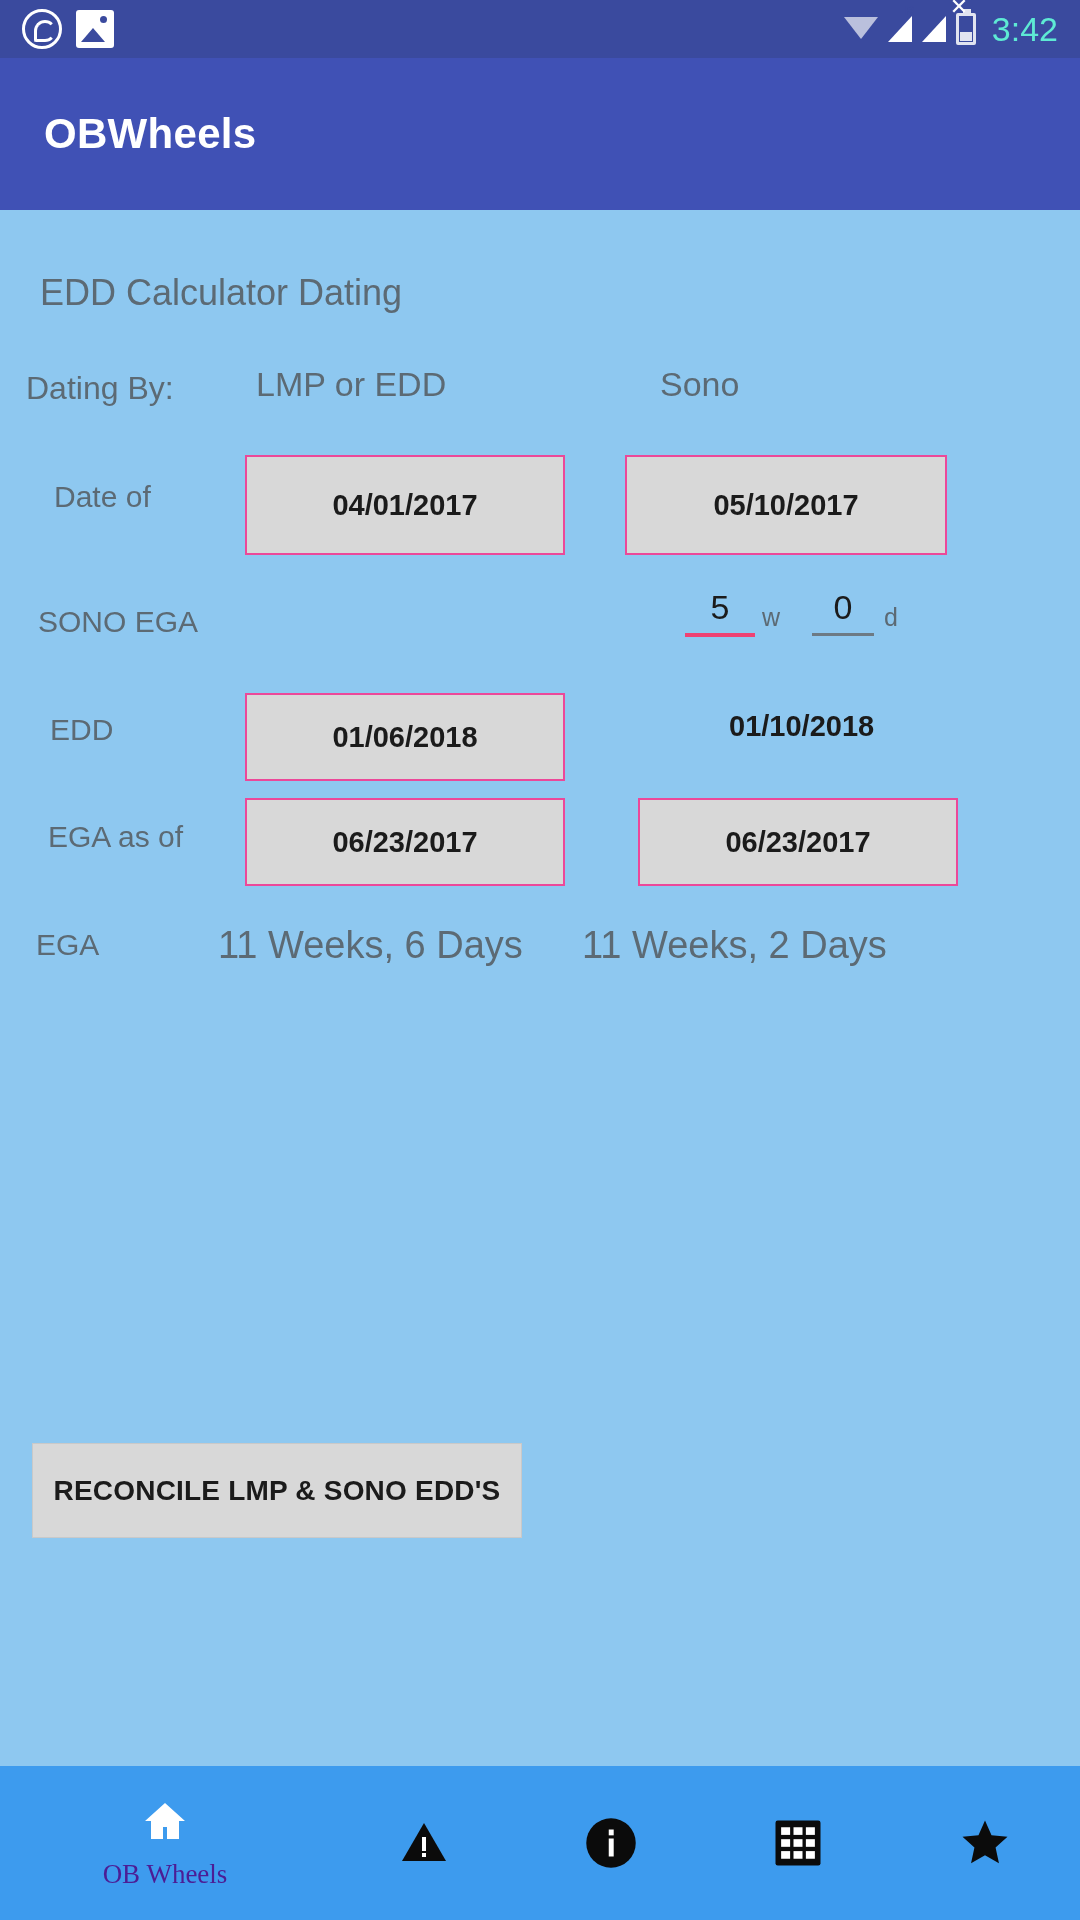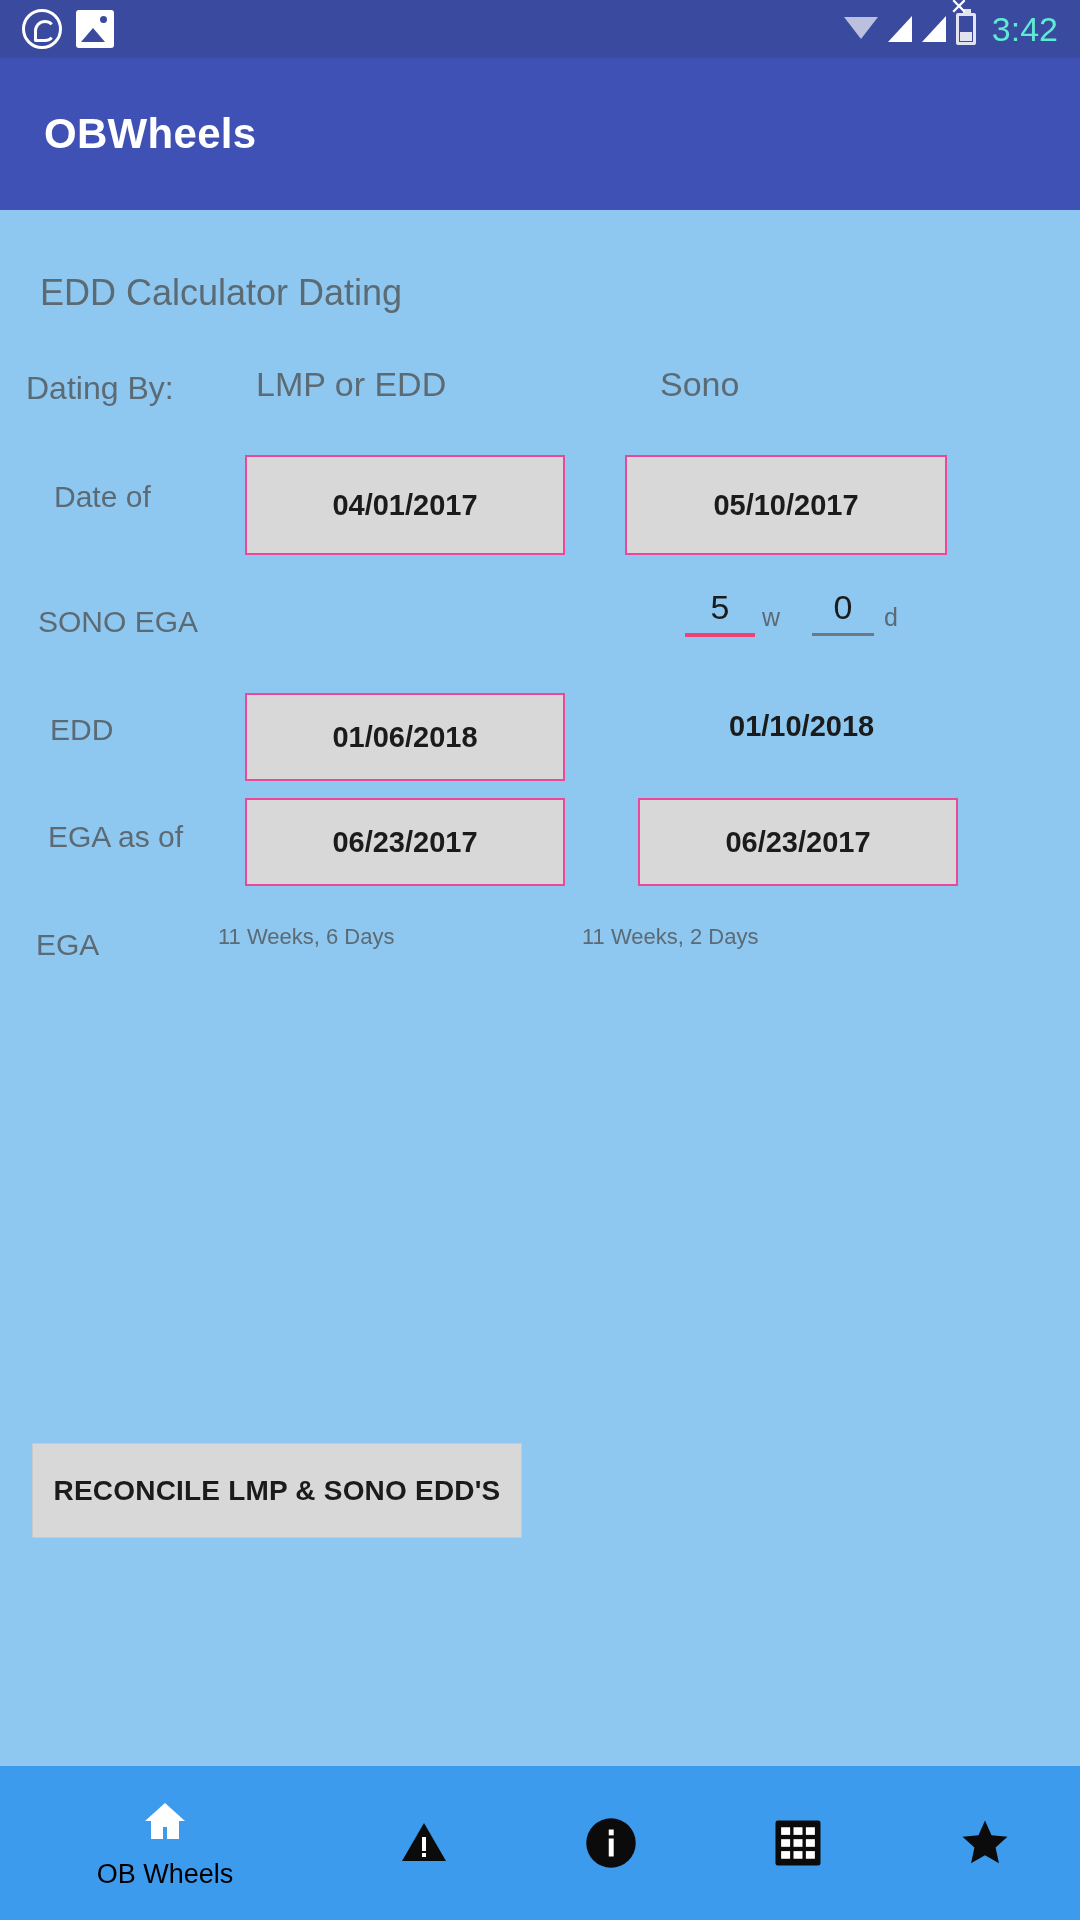--- a/index.html
+++ b/index.html
@@ -78,21 +78,21 @@
 
   .date-box {
     position: absolute; background: #d8d8d8; border: 2px solid #ec4899;
     display: flex; align-items: center; justify-content: center;
     font-size: 29px; color: #1b1b1b; font-weight: 600;
   }
   .plain-val {
     position: absolute; font-size: 29px; color: #1b1b1b; font-weight: 600; white-space: nowrap;
   }
   .ega-val {
-    position: absolute; font-size: 22px; color: #5c6a74; white-space: nowrap;
+    position: absolute; font-size: 38px; color: #5c6a74; white-space: nowrap;
   }
 
   .ega-input {
     position: absolute; text-align: center; font-size: 34px; color: #1b1b1b;
     padding-bottom: 6px;
   }
   .ega-input.active { border-bottom: 4px solid #ef4173; }
   .ega-input.idle { border-bottom: 3px solid #6d7a84; }
   .ega-unit { position: absolute; font-size: 25px; color: #5c6a74; }
 
@@ -106,21 +106,21 @@
   
   .bottomnav {
     position: absolute; left: 0; bottom: 0; width: 1080px; height: 154px;
     background: #3d9bee; display: flex; align-items: center;
   }
   .nav-item {
     height: 154px; display: flex; flex-direction: column; align-items: center; justify-content: center;
   }
   .nav-item.home { width: 330px; }
   .nav-item.rest { width: 187px; }
-  .nav-label { color: #000000; font-size: 27px; margin-top: 14px; }
+  .nav-label { color: #4c1d95; font-size: 27px; margin-top: 14px; font-family: Liberation Serif, serif; }
   .nav-ico { display: flex; align-items: center; justify-content: center; }
 </style>
 </head>
 <body>
 
 <div id="screen">
 
   <div class="statusbar">
     <div class="status-left">
       <span class="wa-icon"></span>

